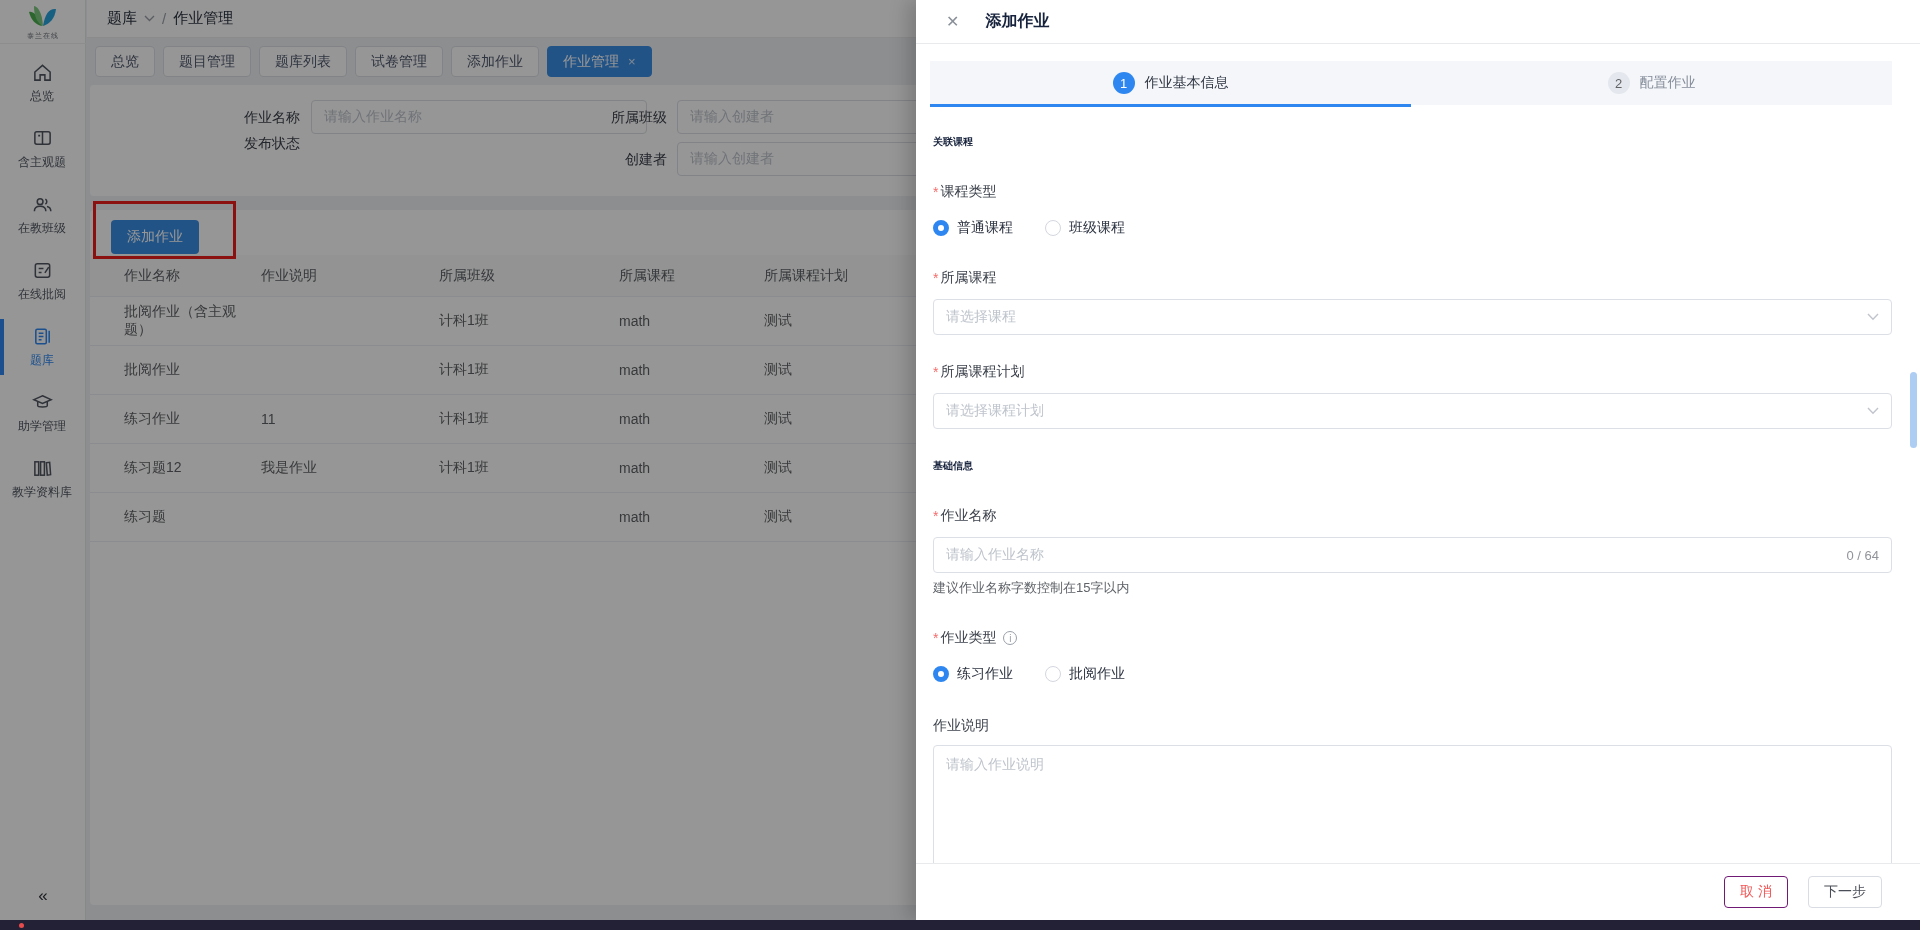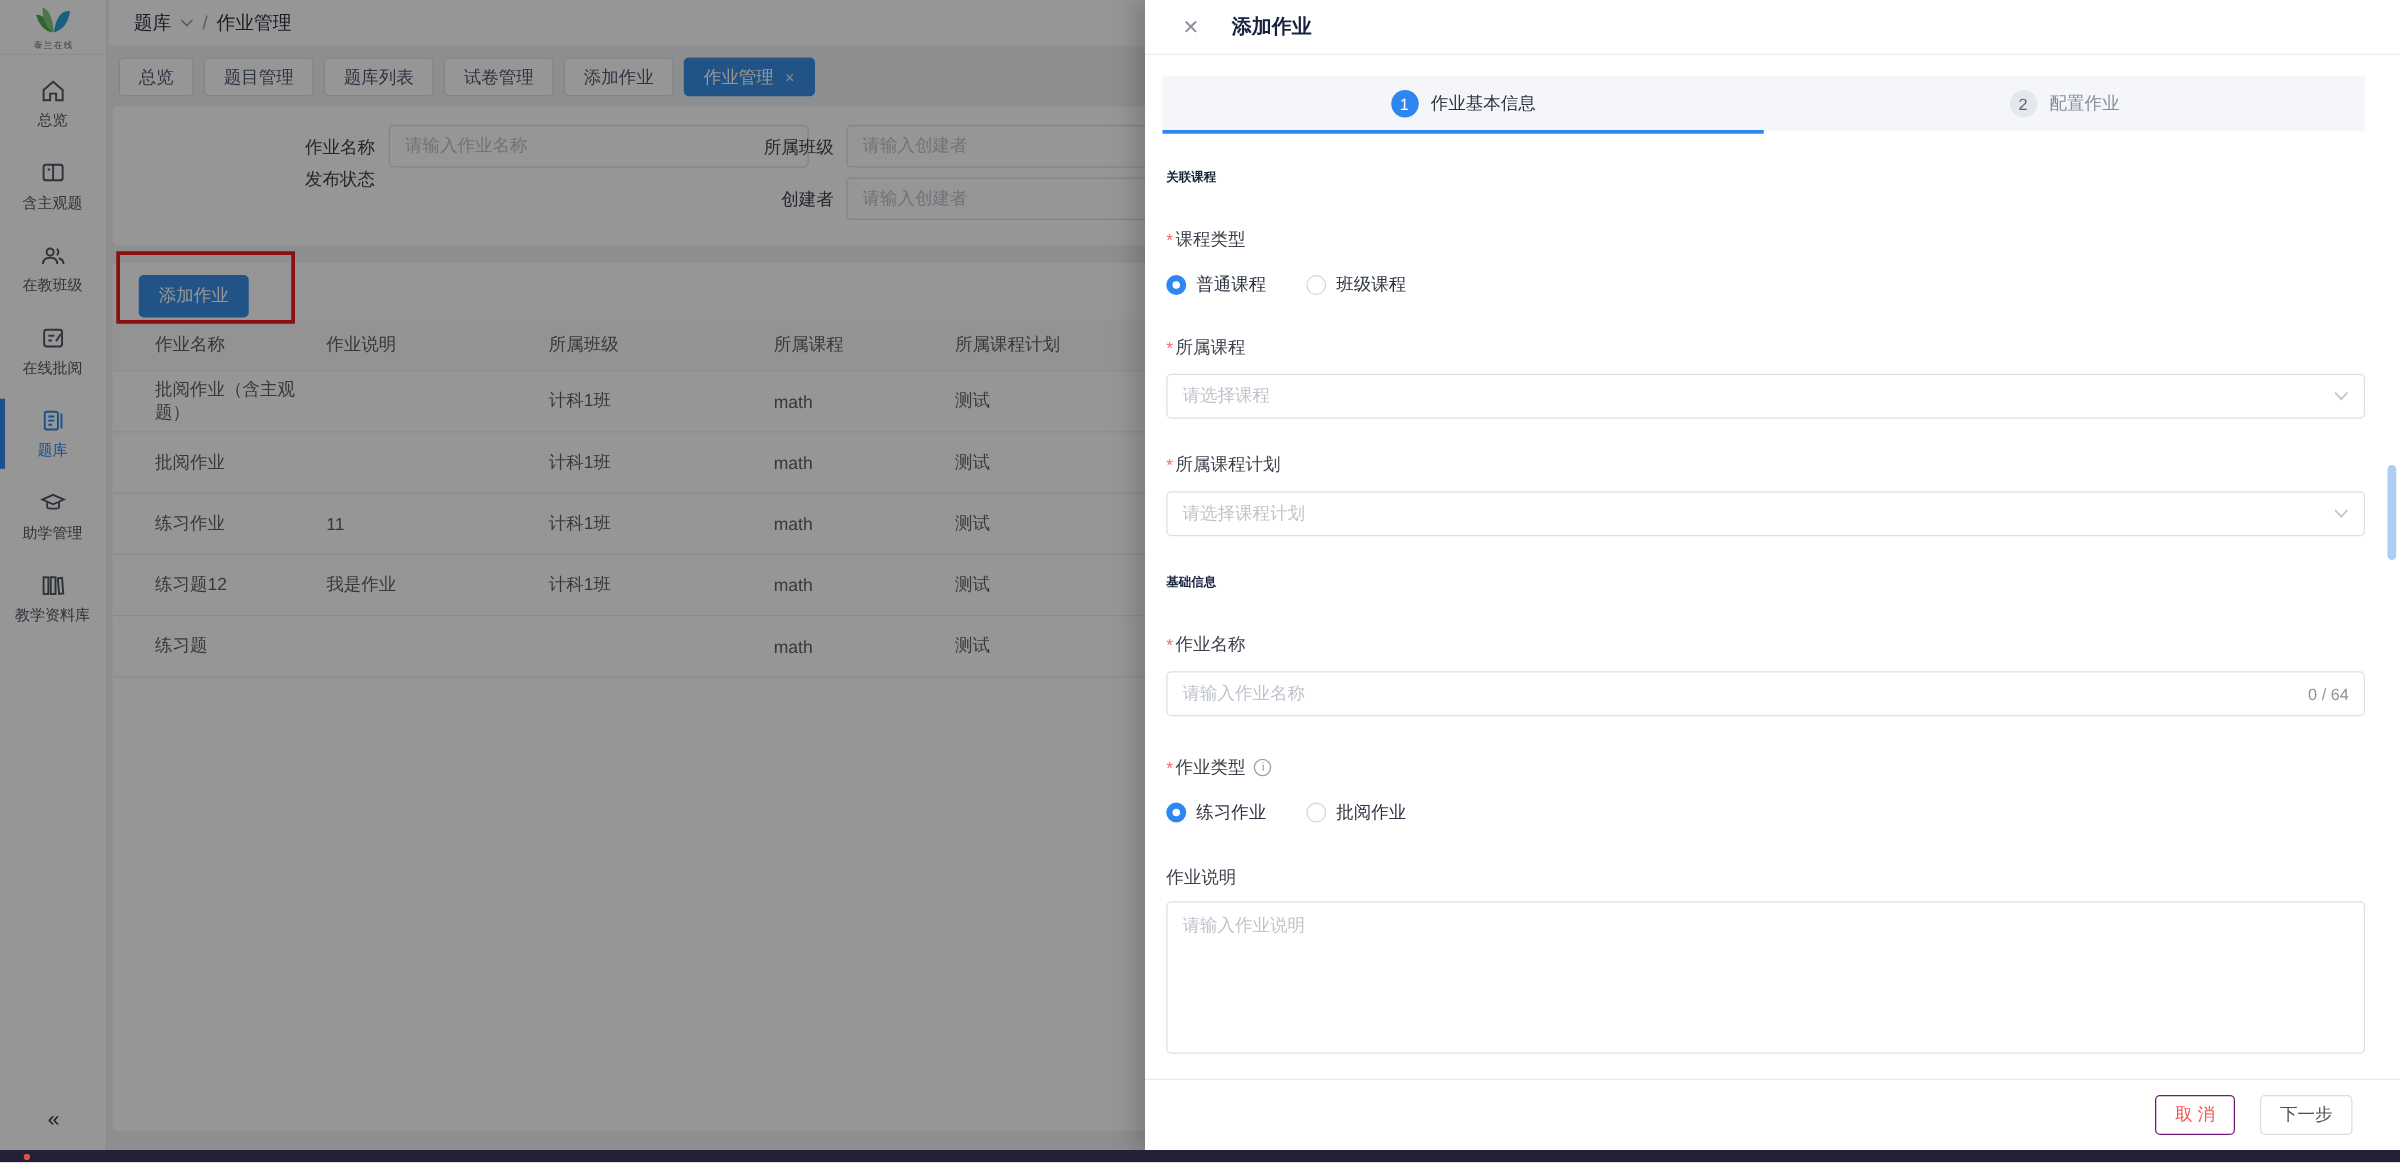--- a/index.html
+++ b/index.html
@@ -306,20 +306,21 @@
           </svg>
       </div>
 
       <div class="sec-h mt30">基础信息</div>
 
       <div class="fld-label req mt34">作业名称</div>
       <div class="inp mt12">
         <span class="ph">请输入作业名称</span>
         <span class="counter">0 / 64</span>
       </div>
+      <div class="helper mt6">建议作业名称字数控制在15字以内</div>
 
       <div class="fld-label req mt32">
         <span>作业类型</span>
         <i class="info-i">i</i>
       </div>
       <div class="radios mt18">
         <span class="radio">
           <span class="rdot on"></span>
           <span>练习作业</span>
         </span>

